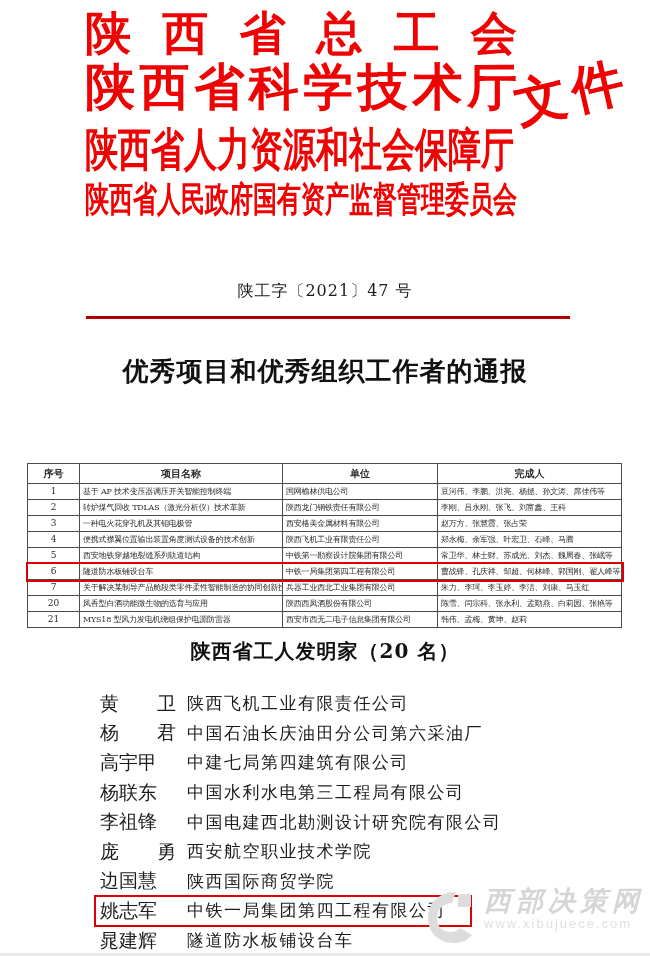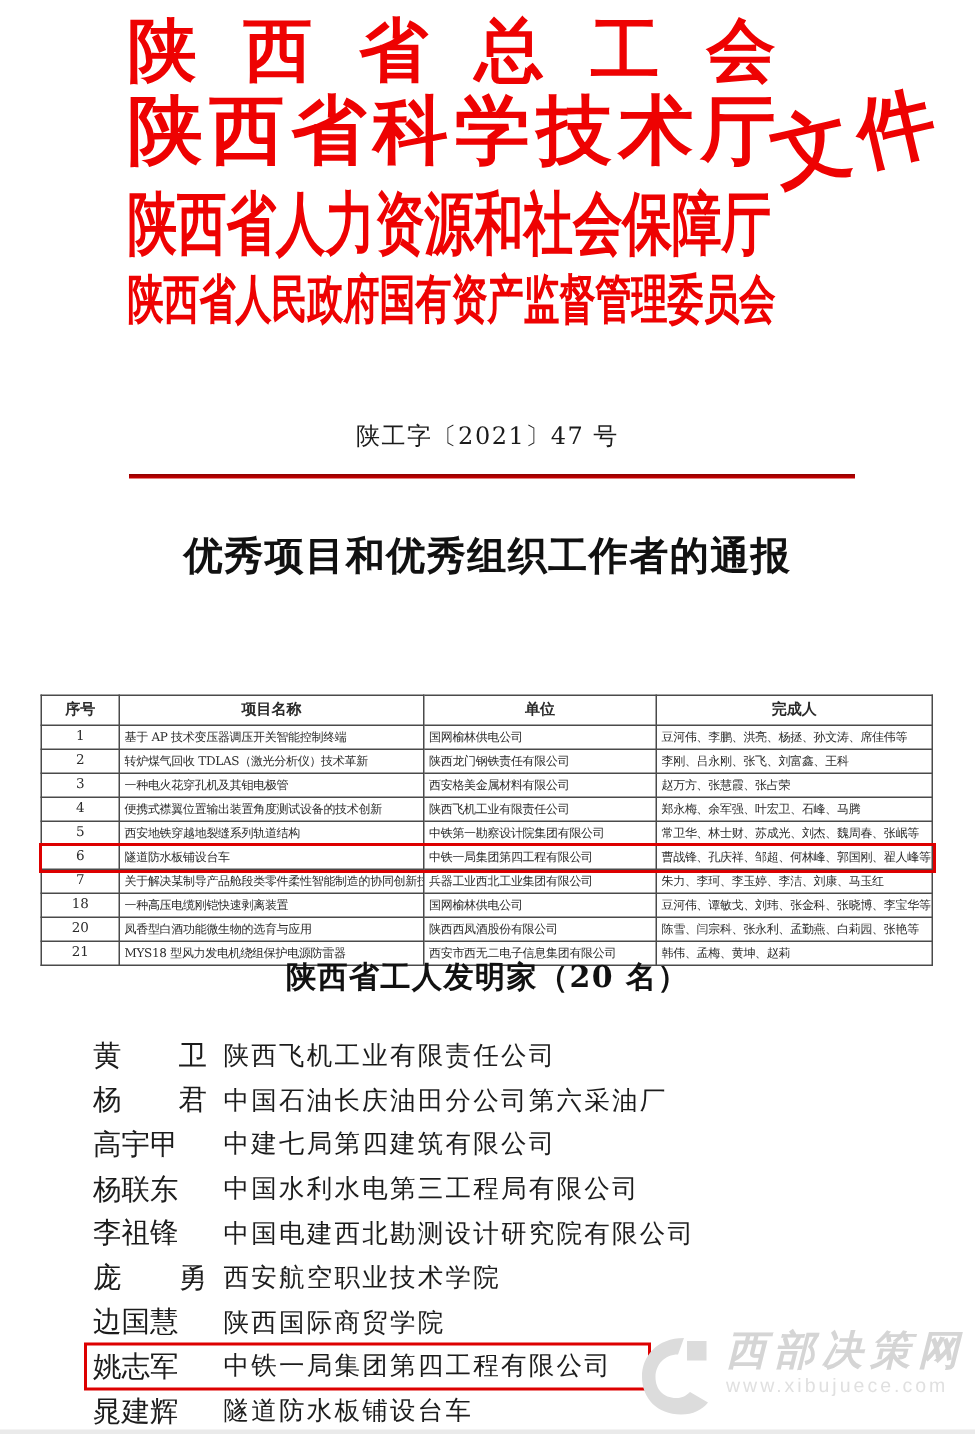--- a/index.html
+++ b/index.html
@@ -40,21 +40,21 @@
   }
   table.awards th{font-size:10px;font-weight:bold;text-align:center;height:17px;line-height:17px;}
   table.awards td{font-size:8px;letter-spacing:-0.2px;}
   table.awards td:first-child{text-align:center;font-size:9px;letter-spacing:0;}
   tr.hl{outline:2px solid var(--hl-red);outline-offset:0;}
 
   
   .inv-heading{position:absolute;top:638px;left:0;right:0;text-align:center;
                font-size:20px;font-weight:bold;color:#111;letter-spacing:1px;}
   .inv-list{position:absolute;top:689px;left:0;width:650px;}
-  .inv-row{height:29.6px;display:flex;align-items:center;padding-left:62px;}
+  .inv-row{height:29.6px;display:flex;align-items:center;padding-left:100px;}
   .inv-inner{display:flex;align-items:center;padding:1px 24px 1px 4px;margin-left:-4px;}
   .inv-inner.hl{outline:2px solid var(--hl-red);}
   .inv-name{display:inline-block;min-width:87px;font-size:19px;color:#1c1c1c;white-space:pre;}
   .inv-org{font-size:17px;color:#1c1c1c;letter-spacing:1.5px;white-space:nowrap;}
 
   
   .watermark{position:absolute;right:6px;bottom:10px;display:flex;gap:8px;color:var(--wm-gray);}
   .wm-logo{flex:0 0 auto;}
   .wm-text{display:flex;flex-direction:column;align-items:flex-start;}
   .wm-name{font-size:27px;font-weight:bold;font-style:italic;letter-spacing:5px;line-height:30px;white-space:nowrap;}
@@ -184,26 +184,20 @@
             <td>中铁一局集团第四工程有限公司</td>
             <td>曹战锋、孔庆祥、邹超、何林峰、郭国刚、翟人峰等</td>
           </tr>
           <tr>
             <td>7</td>
             <td>关于解决某制导产品舱段类零件柔性智能制造的协同创新技术</td>
             <td>兵器工业西北工业集团有限公司</td>
             <td>朱力、李珂、李玉婷、李洁、刘康、马玉红</td>
           </tr>
           <tr>
-            <td>18</td>
-            <td>一种高压电缆刚铠快速剥离装置</td>
-            <td>国网榆林供电公司</td>
-            <td>豆河伟、谭敏戈、刘玮、张金科、张晓博、李宝华等</td>
-          </tr>
-          <tr>
             <td>20</td>
             <td>凤香型白酒功能微生物的选育与应用</td>
             <td>陕西西凤酒股份有限公司</td>
             <td>陈雪、闫宗科、张永利、孟勤燕、白莉园、张艳等</td>
           </tr>
           <tr>
             <td>21</td>
             <td>MYS18 型风力发电机绕组保护电源防雷器</td>
             <td>西安市西无二电子信息集团有限公司</td>
             <td>韩伟、孟梅、黄坤、赵莉</td>

